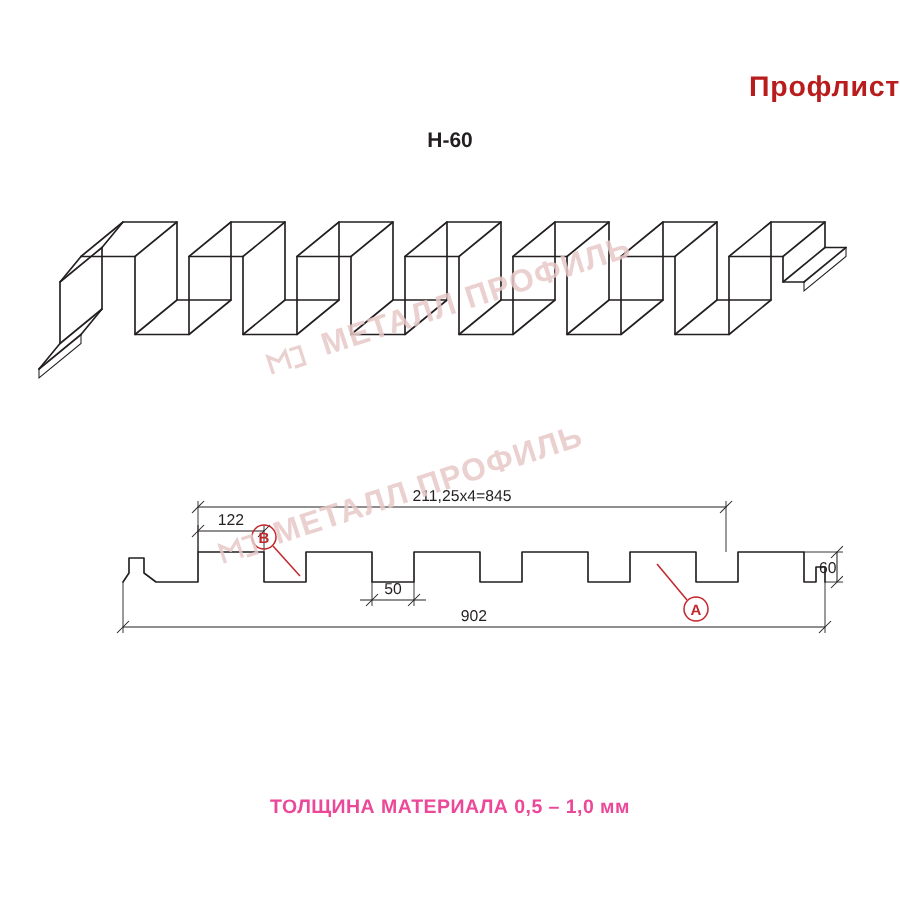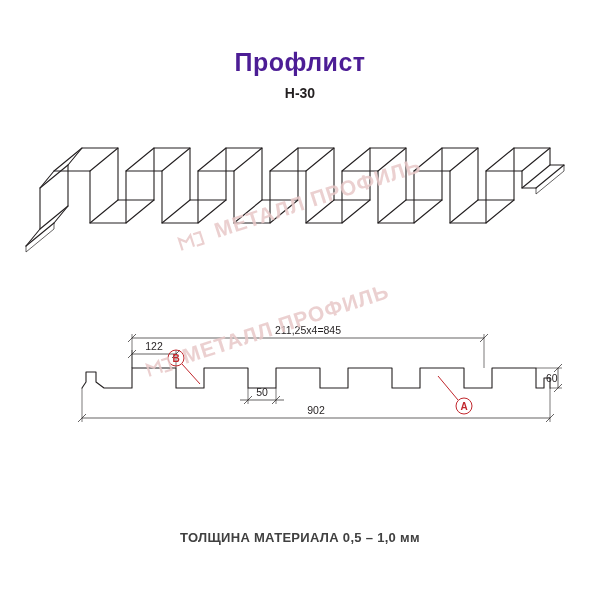--- a/index.html
+++ b/index.html
@@ -18,25 +18,25 @@
   .page {
     position: relative;
     width: 600px;
     height: 600px;
   }
   .title {
     position: absolute;
     top: 48px;
     left: 0;
     width: 600px;
-    text-align: center;
-    font-size: 25px;
+    text-align: right;
+    font-size: 19px;
     font-weight: bold;
     letter-spacing: 0.5px;
-    color: #4c1d95;
+    color: #b91c1c;
   }
   .subtitle {
     position: absolute;
     top: 85px;
     left: 0;
     width: 600px;
     text-align: center;
     font-size: 14px;
     font-weight: bold;
     color: #231f20;
@@ -57,21 +57,21 @@
   }
   .footer {
     position: absolute;
     top: 530px;
     left: 0;
     width: 600px;
     text-align: center;
     font-size: 13px;
     font-weight: bold;
     letter-spacing: 0.3px;
-    color: #404040;
+    color: #ec4899;
   }
   .wm {
     position: absolute;
     pointer-events: none;
     color: #e8c8c8;
     font-weight: bold;
     font-size: 21px;
     letter-spacing: 1px;
     white-space: nowrap;
     opacity: 0.85;
@@ -99,21 +99,21 @@
   .dimtxt { font-family: "Liberation Sans", sans-serif; font-size: 10.5px; fill: #231f20; }
   .callout { fill: none; stroke: #c1272d; stroke-width: 1; }
   .callout-txt { font-family: "Liberation Sans", sans-serif; font-size: 10px; fill: #c1272d; font-weight: bold; }
 </style>
 </head>
 <body>
 
 <div class="page">
 
   <div class="title">Профлист</div>
-  <div class="subtitle">Н-30</div>
+  <div class="subtitle">Н-60</div>
 
   <div class="iso-wrap">
     <svg width="580" height="150" viewBox="0 0 580 150">
       <g>
 
         <path class="ln" d="M16,118 L30,101 L30,60 L44,43 L80,43 L80,95 L116,95 L116,43 L152,43 L152,95 L188,95 L188,43 L224,43 L224,95 L260,95 L260,43 L296,43 L296,95 L332,95 L332,43 L368,43 L368,95 L404,95 L404,43 L440,43 L440,95 L476,95 L476,43 L512,43 L512,60 L526,60"></path>
 
         <path class="ln" d="M44,95 L58,78 L58,37 L72,20 L108,20 L108,72 L144,72 L144,20 L180,20 L180,72 L216,72 L216,20 L252,20 L252,72 L288,72 L288,20 L324,20 L324,72 L360,72 L360,20 L396,20 L396,72 L432,72 L432,20 L468,20 L468,72 L504,72 L504,20 L540,20 L540,37 L554,37"></path>
 
         <path class="ln" d="M16,118 L44,95"></path>

